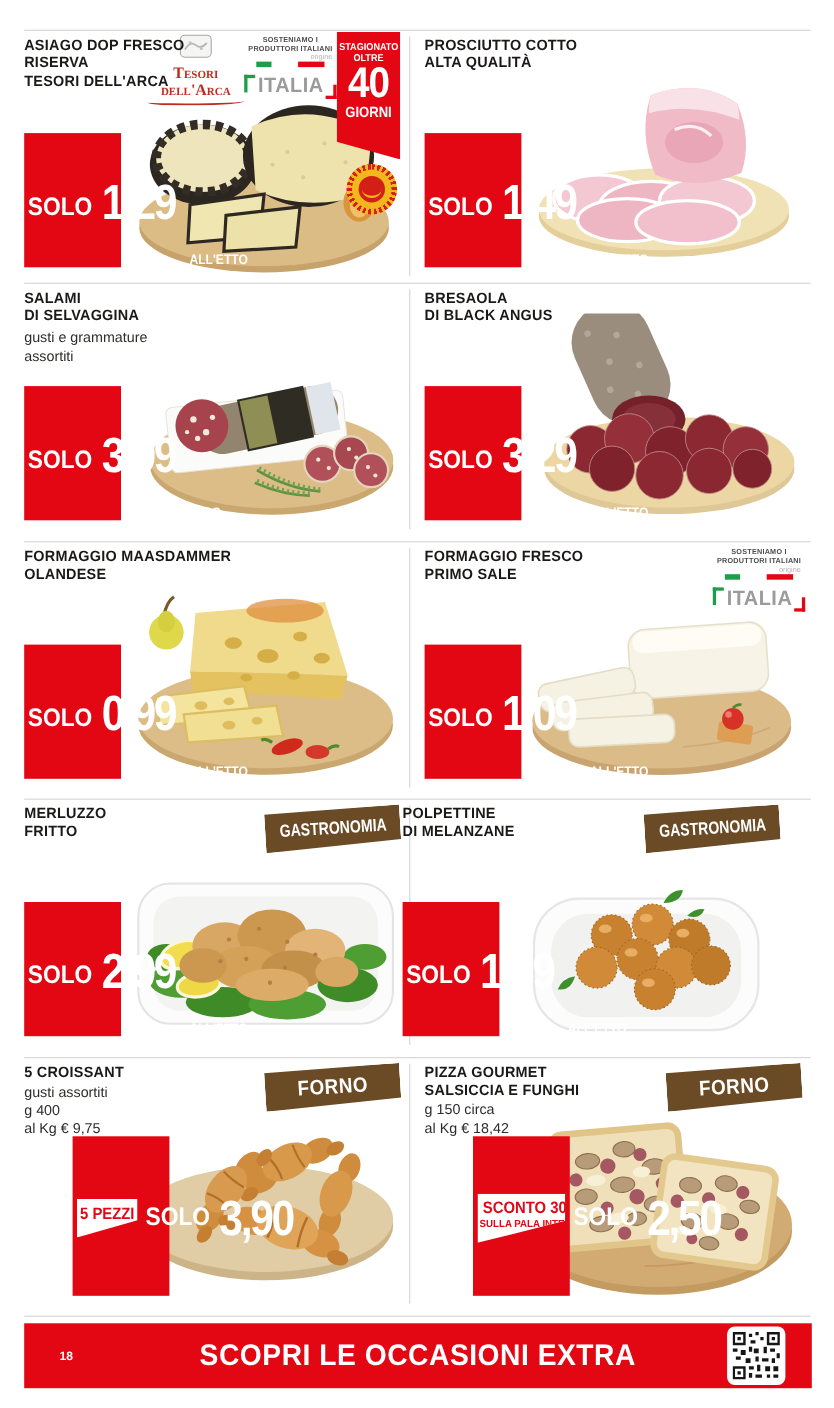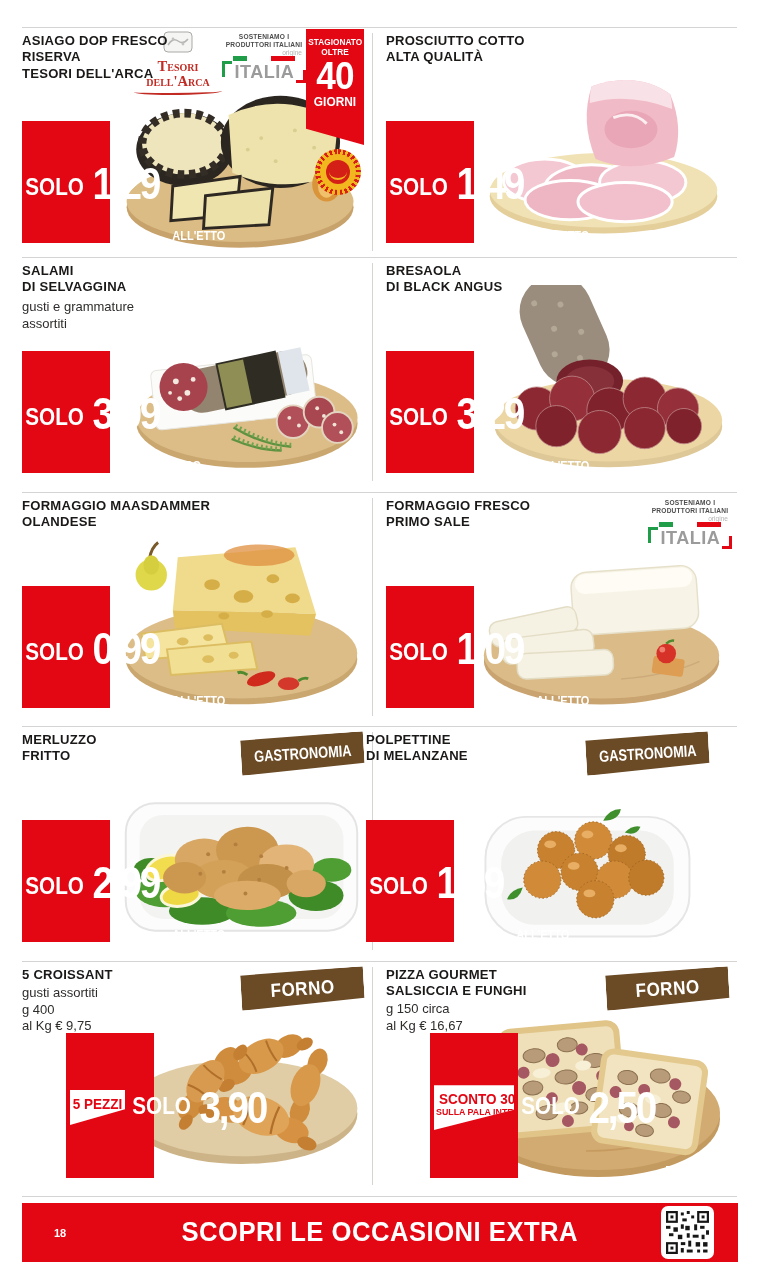--- a/index.html
+++ b/index.html
@@ -72,21 +72,21 @@
   .dop .swoosh{position:absolute;inset:15px 14px;border-bottom:2px solid #f2b61e;border-radius:50%;}
   
   .italia{position:absolute;z-index:4;width:88px;background:#fff;text-align:center;padding:3px 2px 4px;}
   .italia .sup{font-size:6.6px;font-weight:bold;color:#4d4d4d;line-height:1.15;letter-spacing:.2px;}
   .italia .orig{font-size:6.6px;color:#b4b4b4;text-align:right;margin:1px 6px 0 0;}
   .italia .flagbar{display:flex;height:5px;width:62px;margin:0 auto;}
   .italia .flagbar i{display:block;height:100%;}
   .italia .flagbar .g{width:14px;background:#1f9d49;}
   .italia .flagbar .w{width:24px;background:#fff;}
   .italia .flagbar .r{width:24px;background:#e30613;}
-  .italia .namerow{display:flex;align-items:flex-end;justify-content:center;margin-top:0;}
+  .italia .namerow{display:flex;align-items:flex-end;justify-content:center;margin-top:7px;}
   .italia .bracket-g{width:7px;height:13px;border-left:3px solid #1f9d49;border-top:3px solid #1f9d49;margin:0 1px 4px 0;}
   .italia .name{font-size:19px;font-weight:bold;color:#9b9b9b;letter-spacing:.5px;line-height:1;
     display:inline-block;transform:scaleX(.95);}
   .italia .bracket-r{width:7px;height:10px;border-right:3px solid #e30613;border-bottom:3px solid #e30613;margin:0 0 -2px 1px;}
   
   .tesori{position:absolute;left:106px;top:4px;width:100px;text-align:center;z-index:4;}
   .tesori .txt{font-family:"Liberation Serif",serif;font-variant:small-caps;font-weight:bold;
     color:#c22b23;font-size:14.5px;line-height:1;margin-top:2px;}
   .tesori .swash{width:88px;height:5px;margin:0 auto;border-bottom:2px solid #c22b23;border-radius:0 0 90% 60%;}
   
@@ -548,21 +548,21 @@
     <span class="solo">SOLO</span>
     <span class="value">3,90</span>
     <span class="unit">EURO</span>
   </div>
 </section>
 
 <section class="cell right" style="left:386px;top:961px">
   <h3 class="title">PIZZA GOURMET
 SALSICCIA E FUNGHI</h3>
   <div class="subtitle" style="top:40px">g 150 circa
-al Kg € 16,67</div>
+al Kg € 18,42</div>
   <div class="dept forno">
     <span>FORNO</span>
   </div>
   <div class="art" style="left:80px;top:40px">
     <svg width="265" height="185" viewBox="0 0 265 185">
       <ellipse cx="132" cy="118" rx="122" ry="58" fill="#c39a5f"></ellipse>
       <ellipse cx="132" cy="112" rx="122" ry="57" fill="#d2ab72"></ellipse>
       <path d="M30 112 q50 20 110 18 M120 150 q60 0 110 -22" fill="none" stroke="#c09157" stroke-width="1.5" opacity=".7"></path>
       <g transform="rotate(-5 100 75)">
         <rect x="38" y="26" width="116" height="104" rx="10" fill="#efe0ba" stroke="#e0c488" stroke-width="6"></rect>

